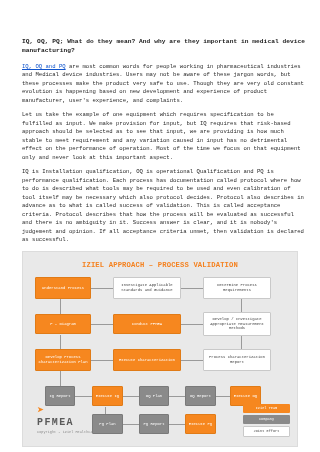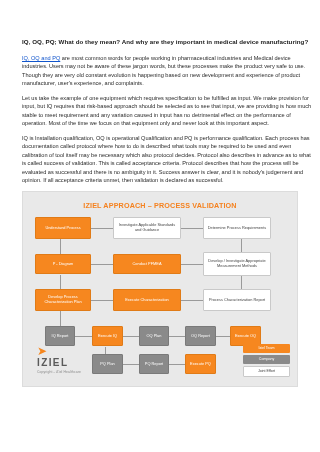--- a/index.html
+++ b/index.html
@@ -13,21 +13,22 @@
     font-family: "Liberation Sans", sans-serif;
     color: #231f20;
     overflow: hidden;
   }
   .page {
     width: 320px;
     height: 452px;
     position: relative;
     background: #ffffff;
     box-sizing: border-box;
-    padding: 38px 5px 0 22px;
+    padding: 38px 14px 0 22px;
+    font-family: Liberation Mono, monospace;
   }
   .title {
     font-size: 6.2px;
     font-weight: bold;
     line-height: 1.45;
     margin: 0 0 7px 0;
     color: #1a1a1a;
     letter-spacing: 0.01em;
   }
   .para {
@@ -240,18 +241,18 @@
       <div class="legend-row lg-gray">
         <span>Company</span>
       </div>
       <div class="legend-row lg-white">
         <span>Joint Effort</span>
       </div>
     </div>
 
     <div class="logo">
       <div class="logo-mark">➤</div>
-      <div class="logo-name">IZIEL</div>
+      <div class="logo-name">PFMEA</div>
       <div class="logo-sub">Copyright - iZiel Healthcare</div>
     </div>
 
   </div>
 </div>
 
 </body></html>

